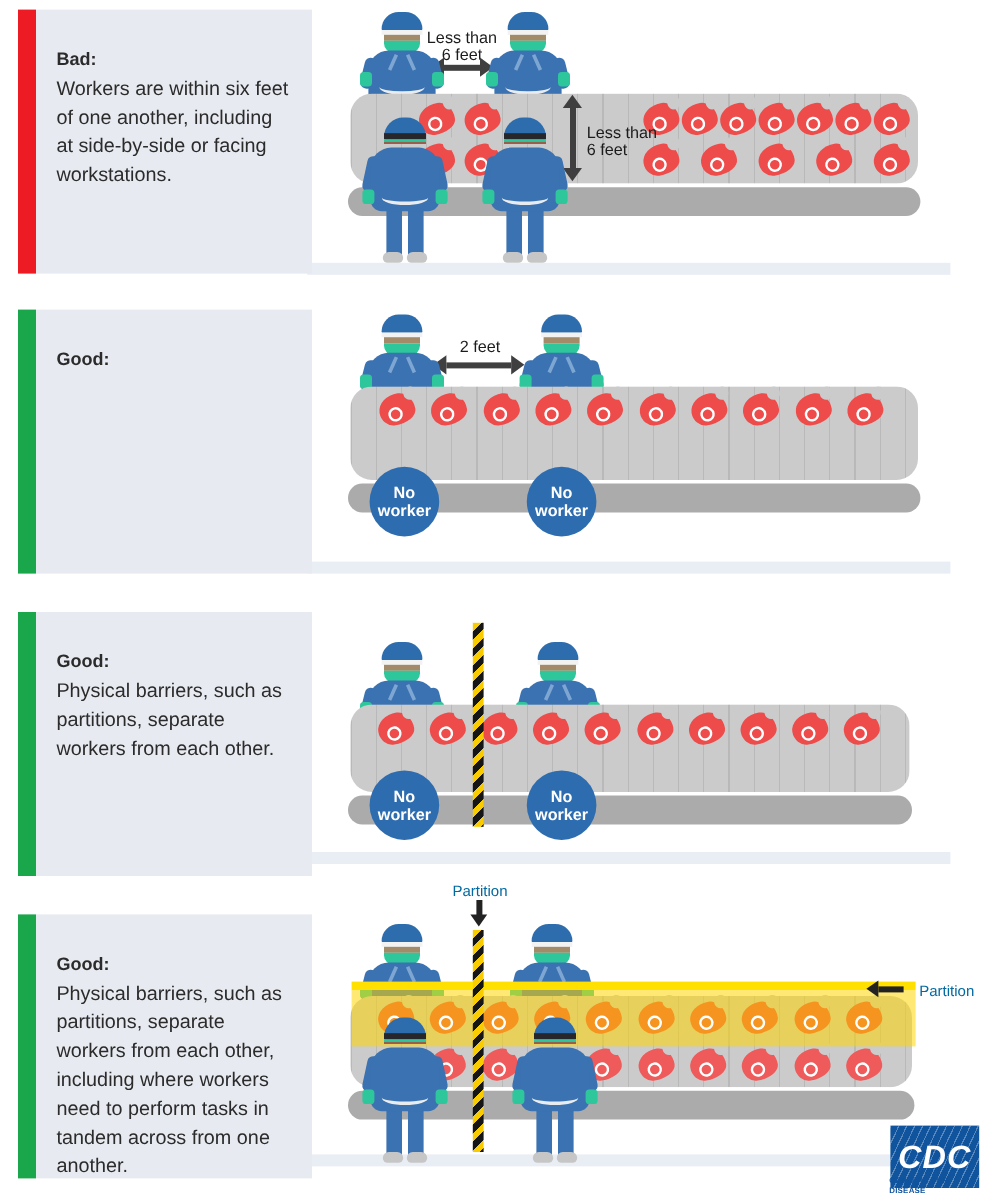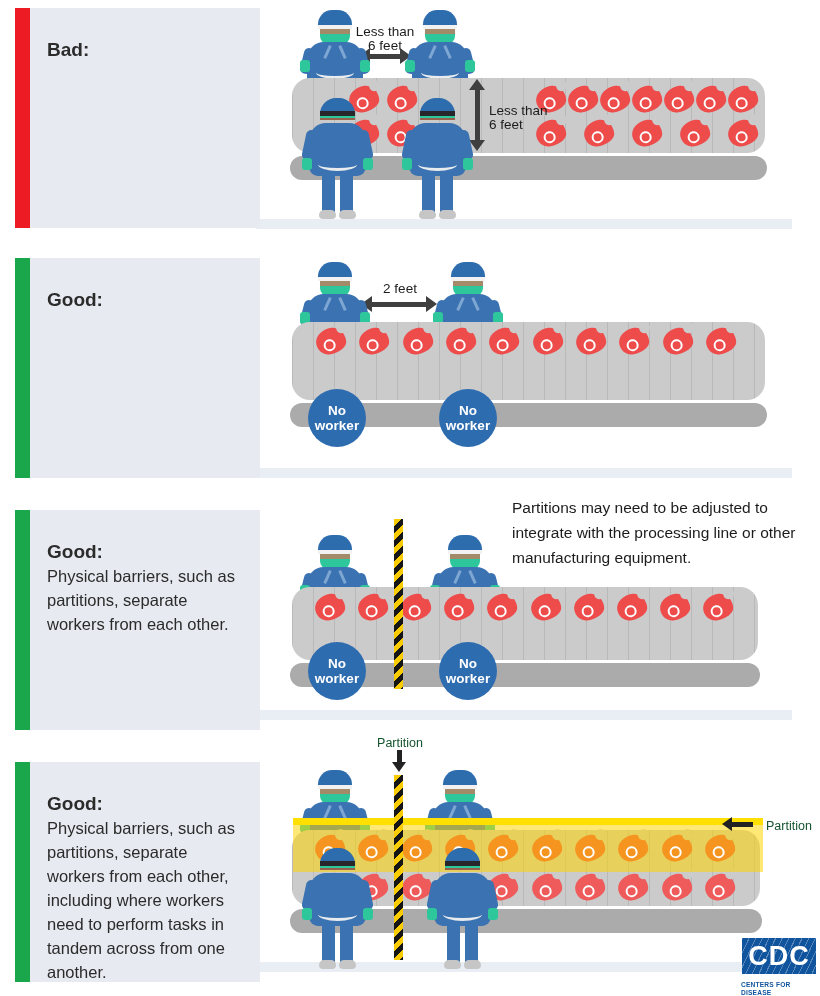--- a/index.html
+++ b/index.html
@@ -5,21 +5,21 @@
   html,body{margin:0;padding:0;background:#fff;}
   .stage{position:relative;width:820px;height:996px;background:#ffffff;overflow:hidden;
          font-family:"Liberation Sans",sans-serif;color:#2b2b2b;}
   .panel{position:absolute;left:0;width:820px;height:250px;}
   #p1{top:8px;}  #p2{top:258px;}  #p3{top:510px;}  #p4{top:762px;}
 
   
   .side-bar{position:absolute;left:15px;top:0;width:15px;height:220px;}
   .text-box{position:absolute;left:30px;top:0;width:230px;height:220px;background:#e7eaf0;
             box-sizing:border-box;padding:30px 16px 0 17px;}
-  .box-label{font-size:19px;font-weight:bold;line-height:24px;}
+  .box-label{font-size:15px;font-weight:bold;line-height:24px;}
   .box-text{font-size:16.5px;line-height:24px;}
 
   
   .floor{position:absolute;left:256px;width:536px;height:10px;background:#e9edf4;}
   #p1 .floor{top:211px;} #p2 .floor{top:210px;} #p3 .floor{top:200px;} #p4 .floor{top:200px;}
 
   
   .belt{position:absolute;background:#cbcbcb;border-radius:18px;
         background-image:repeating-linear-gradient(90deg,rgba(120,120,120,.22) 0 1px,transparent 1px 21px);}
   .roller{position:absolute;background:#ababab;border-radius:13px;}
@@ -120,57 +120,58 @@
      color:#fff;font-weight:bold;font-size:13.5px;line-height:15px;display:flex;
      align-items:center;justify-content:center;text-align:center;z-index:5;}
   #p2 .cirA{left:308px;top:131px;} #p2 .cirB{left:439px;top:131px;}
   #p3 .cirA{left:308px;top:132px;} #p3 .cirB{left:439px;top:132px;}
 
   
   .partition-bar{position:absolute;width:9px;z-index:7;
      background:repeating-linear-gradient(135deg,#f8cc00 0 5px,#151515 5px 10px);}
   #p3 .partition-bar{left:394px;top:9px;height:170px;}
   #p4 .partition-bar{left:394px;top:13px;height:185px;}
-  .partition-label{position:absolute;font-size:12.5px;color:#14532d;z-index:8;}
+  .partition-label{position:absolute;font-size:12.5px;color:#0369a1;z-index:8;}
   #p4 .label-top{left:360px;top:-26px;width:80px;text-align:center;}
   #p4 .arrow-down{left:397px;top:-12px;height:13px;z-index:8;}
   #p4 .label-right{left:766px;top:57px;width:54px;}
   #p4 .arrow-left{left:732px;top:60px;width:21px;z-index:8;}
 
   
   .pass-line{position:absolute;left:293px;top:56px;width:470px;height:7px;background:#ffe000;z-index:5;}
   .pass-band{position:absolute;left:293px;top:63px;width:470px;height:47px;
      background:rgba(255,213,0,0.55);z-index:4;}
   .pass-band .meat-row{left:22px;top:10px;width:420px;}
 
   
   .note{position:absolute;font-size:15.5px;line-height:25px;color:#1c1c1c;z-index:8;}
   #p3 .note{left:512px;top:-15px;width:292px;}
   #p4 .note{left:490px;top:-22px;width:314px;}
 
   
   .cdc{position:absolute;left:742px;top:938px;width:74px;height:58px;z-index:9;}
-  .cdc-box{position:absolute;left:0;top:0;width:74px;height:36px;background:#10549e;
+  .cdc-box{position:absolute;left:0;top:0;width:74px;height:52px;background:#10549e;
      background-image:repeating-linear-gradient(115deg,rgba(255,255,255,.30) 0 1px,transparent 1px 6px);
-     display:flex;align-items:center;justify-content:center;}
+     display:flex;align-items:center;justify-content:center;font-style:italic;}
   .cdc-acronym{color:#fff;font-weight:bold;font-size:27px;letter-spacing:1px;
      text-shadow:0 0 2px rgba(16,84,158,.9);}
   .cdc-text{position:absolute;left:-1px;top:43px;width:78px;font-size:6.6px;font-weight:bold;
      color:#10549e;line-height:8px;text-transform:uppercase;letter-spacing:.2px;}
 </style>
 </head>
 <body>
 
 <div class="stage">
 
   <section class="panel" id="p1">
     <div class="floor"></div>
     <div class="side-bar" style="background: rgb(237, 28, 36);"></div>
     <div class="text-box">
       <div class="box-label">Bad:</div>
+      <div class="box-text">Workers are within six feet of one another, including at side-by-side or facing workstations.</div>
     </div>
     <div class="worker wf wfA behind">
   <div class="cap"></div>
   <div class="cap-band"></div>
   <div class="face"></div>
   <div class="mask"></div>
   <div class="arm-l"></div>
   <div class="arm-r"></div>
   <div class="torso"></div>
   <div class="strap-l"></div>
@@ -307,21 +308,20 @@
     <div class="no-worker cirB">No worker</div>
   </section>
 
   <section class="panel" id="p3">
     <div class="floor"></div>
     <div class="side-bar" style="background: rgb(26, 166, 75);"></div>
     <div class="text-box">
       <div class="box-label">Good:</div>
       <div class="box-text">Physical barriers, such as partitions, separate workers from each other.</div>
     </div>
-    <div class="note">Partitions may need to be adjusted to integrate with the processing line or other manufacturing equipment.</div>
     <div class="worker wf wfA behind">
   <div class="cap"></div>
   <div class="cap-band"></div>
   <div class="face"></div>
   <div class="mask"></div>
   <div class="arm-l"></div>
   <div class="arm-r"></div>
   <div class="torso"></div>
   <div class="strap-l"></div>
   <div class="strap-r"></div>

